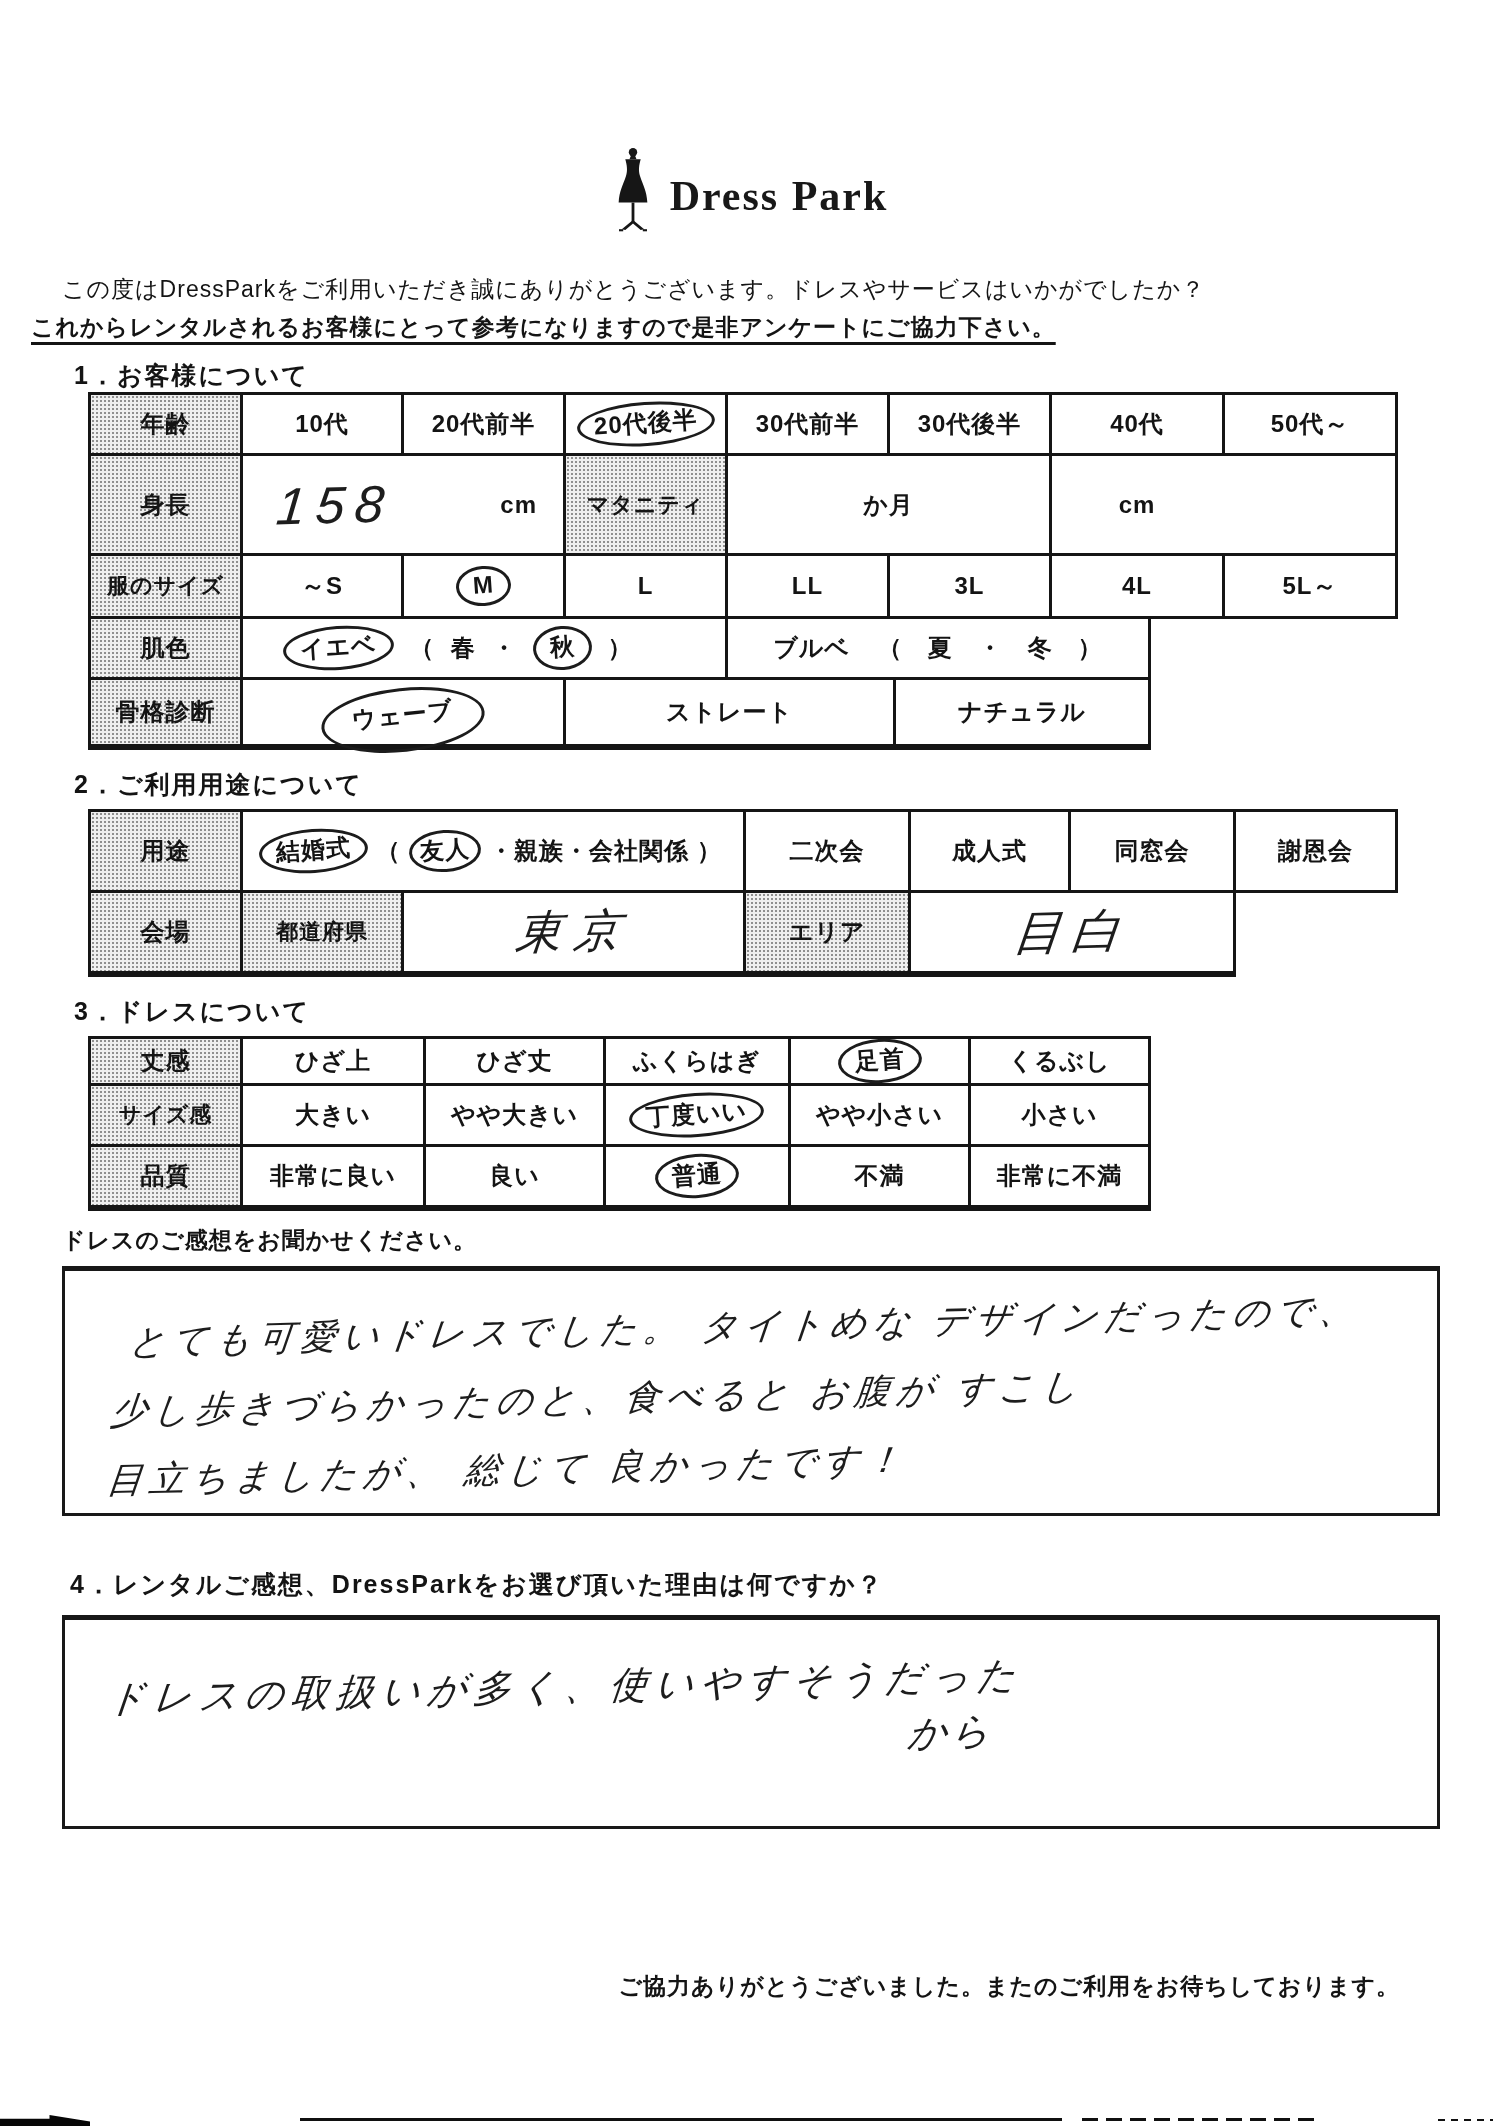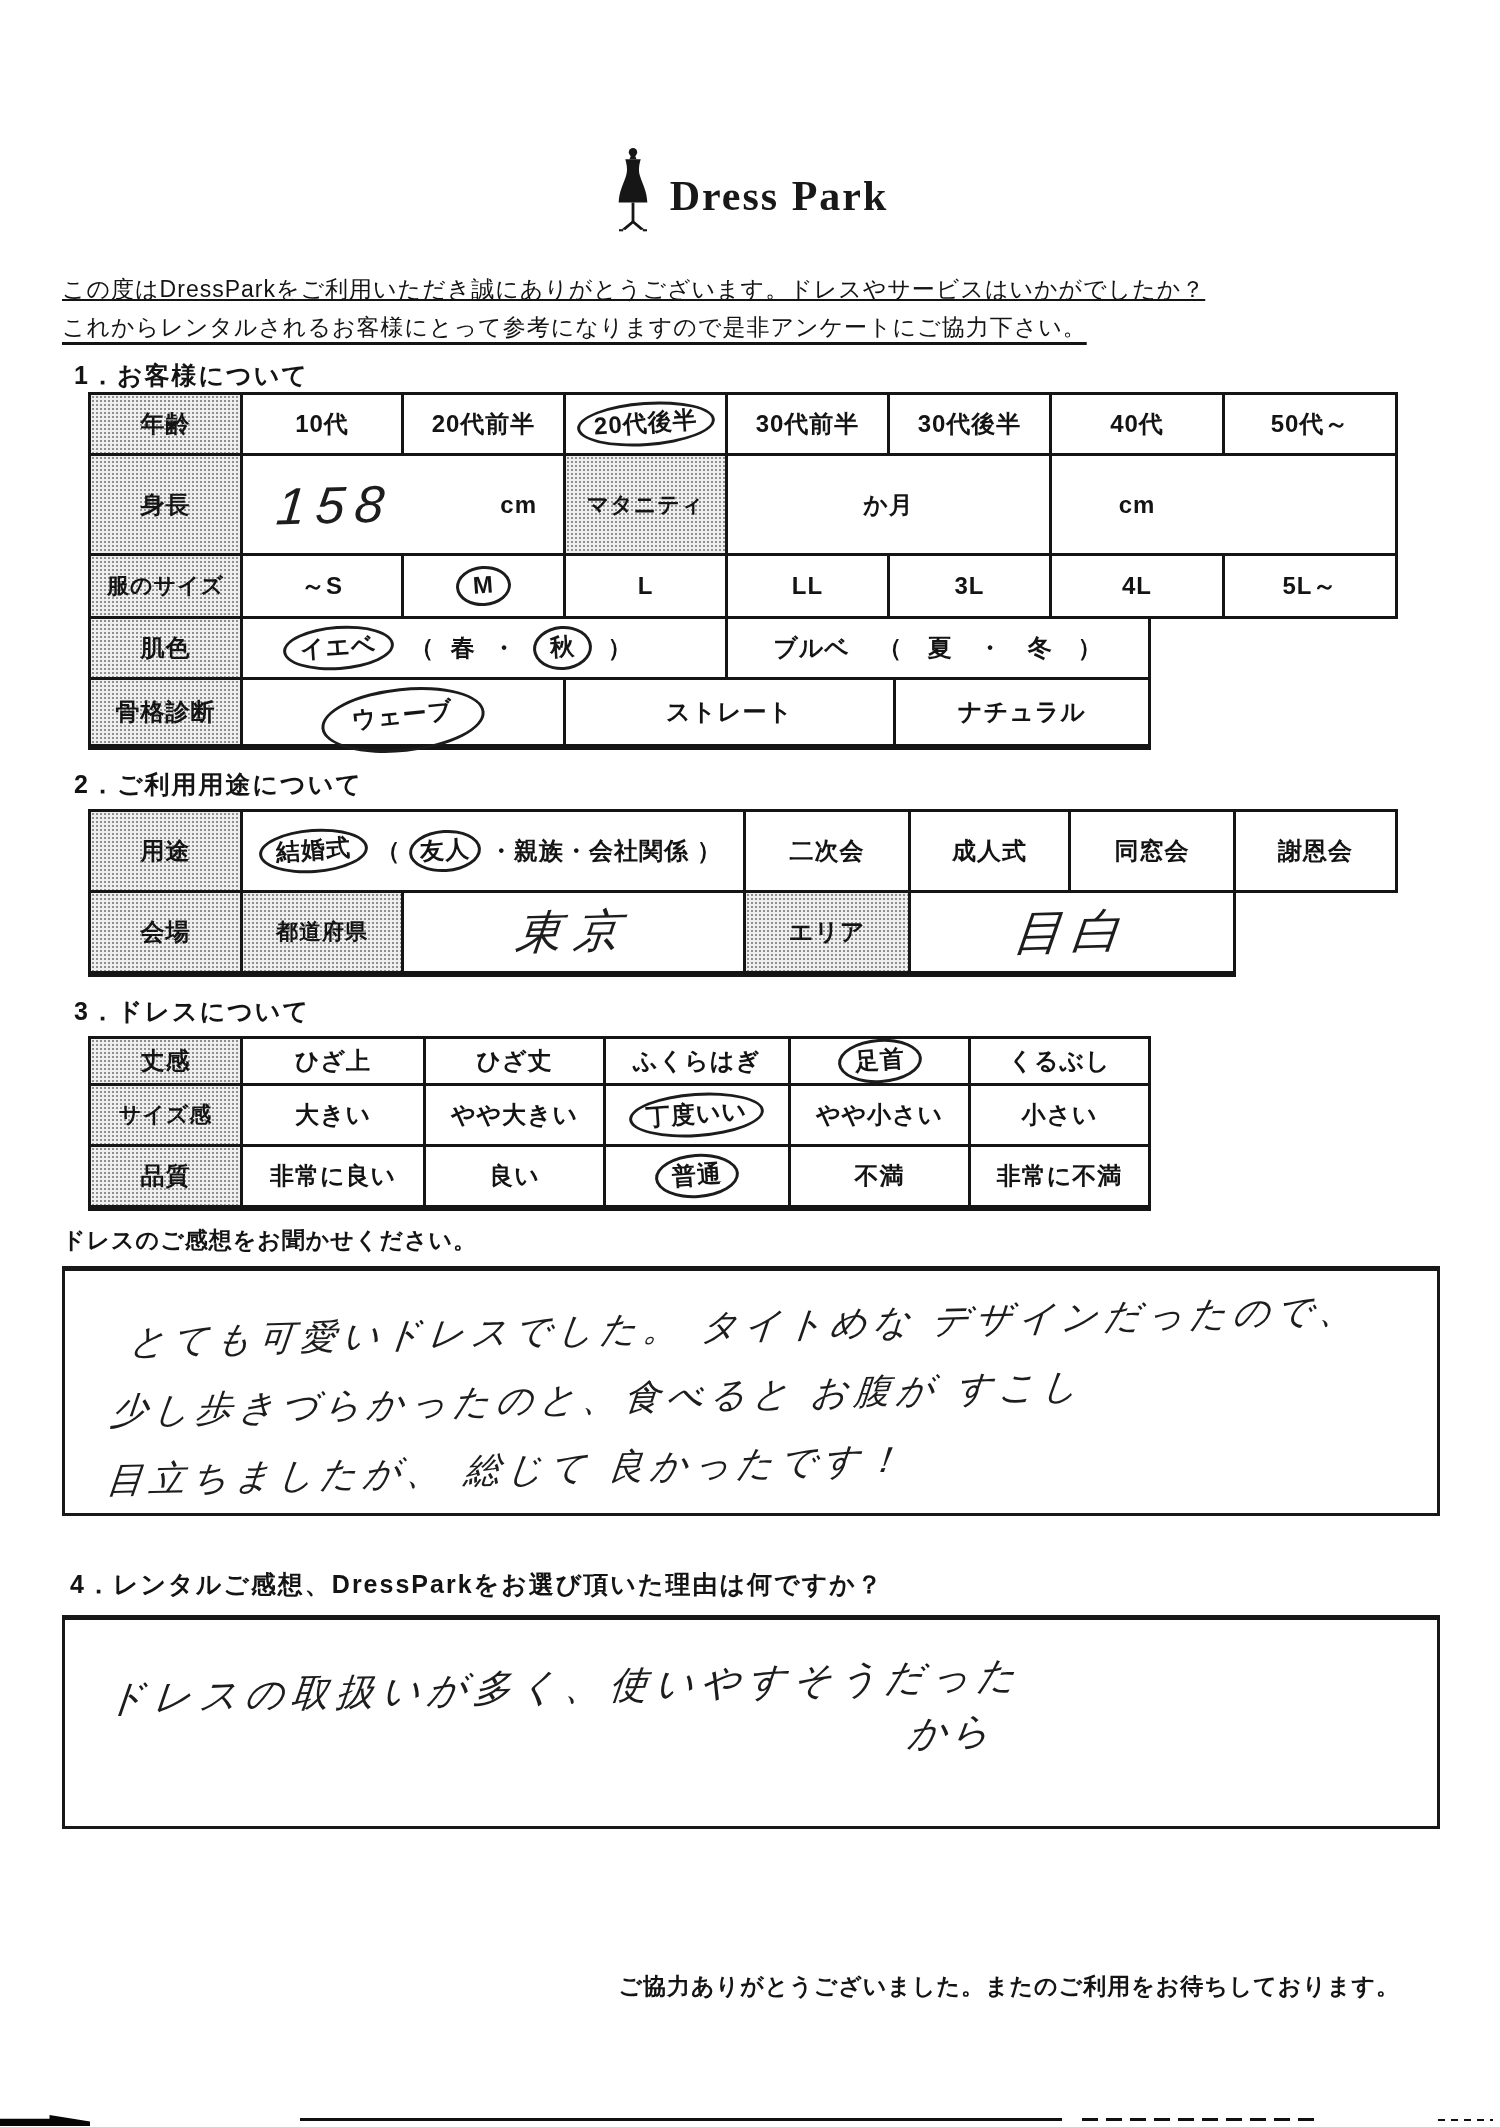--- a/index.html
+++ b/index.html
@@ -4,23 +4,23 @@
 <style>
   html,body{margin:0;padding:0;background:#d9d9d9;}
   .page{width:1500px;height:2127px;background:#ffffff;position:relative;overflow:hidden;
         font-family:"Liberation Sans","DejaVu Sans",sans-serif;color:#141414;}
   
   .logo{display:flex;justify-content:center;align-items:flex-end;gap:16px;padding-top:116px;height:134px;}
   .logo svg{display:block;}
   .brand{font-family:"Liberation Serif","DejaVu Serif",serif;font-weight:bold;font-size:42px;
          letter-spacing:2px;padding-bottom:30px;color:#181818;}
   
-  .intro{margin:24px 0 0 62px;font-size:23px;letter-spacing:1px;text-decoration:underline;}
-  .intro.em{margin-top:7px;font-weight:normal;text-decoration:underline;
-            text-decoration-thickness:3px;text-underline-offset:7px;width:fit-content;}
+  .intro{margin:24px 0 0 62px;font-size:23px;letter-spacing:1px;}
+  .intro.em{margin-top:7px;font-weight:bold;text-decoration:underline;
+            text-decoration-thickness:3px;text-underline-offset:7px;width:fit-content;margin-left:31px;}
   h2.sec{margin:16px 0 0 74px;font-size:25px;font-weight:bold;letter-spacing:2px;}
   
   .tbl{margin-left:88px;width:fit-content;border:3px solid #151515;}
   .joint{margin-top:-3px;}
   .tend{border-bottom-width:6px;}
   .trow{display:flex;}
   .trow + .trow{border-top:3px solid #151515;}
   .cell{box-sizing:border-box;flex:0 0 var(--w);display:flex;align-items:center;justify-content:center;
         font-size:24px;font-weight:bold;position:relative;letter-spacing:1px;}
   .cell + .cell{border-left:3px solid #151515;}

